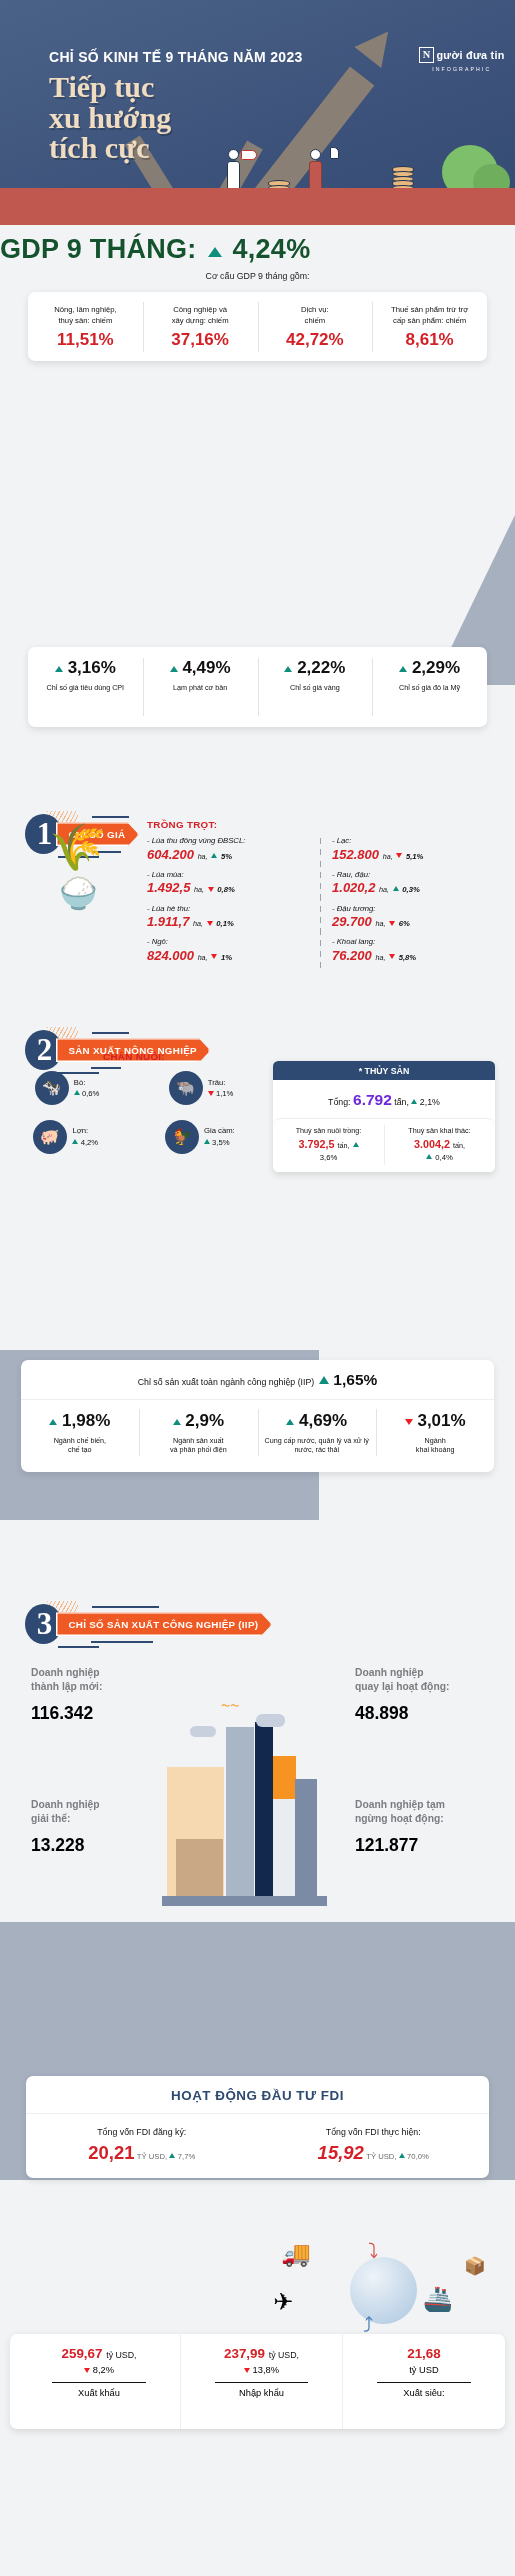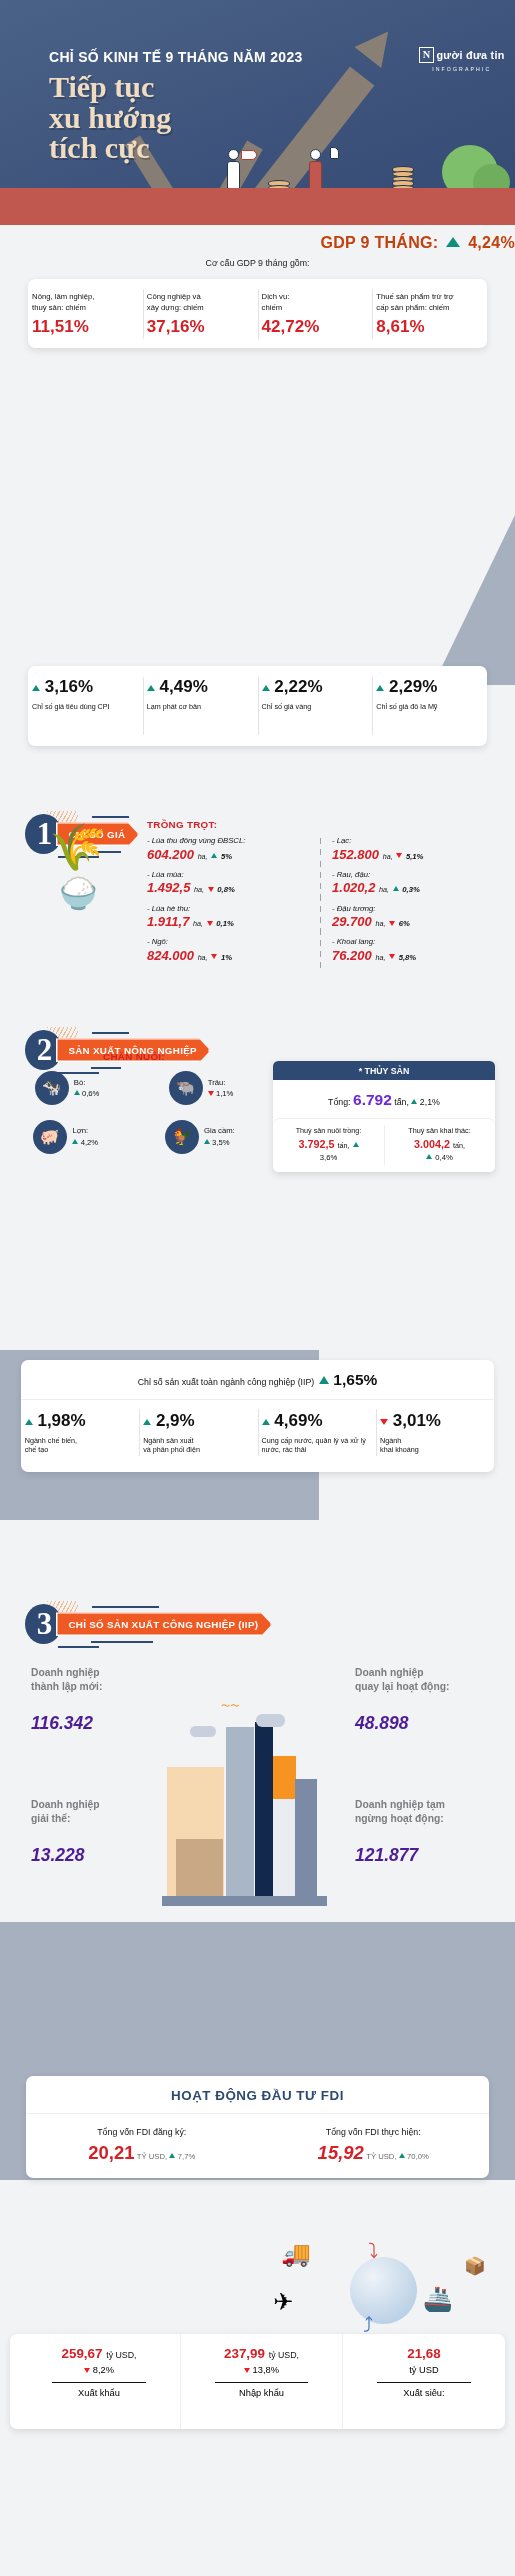--- a/index.html
+++ b/index.html
@@ -79,26 +79,26 @@
      display:flex; align-items:center; padding:0 13.4px 0 12.4px; color:#fff;
      font-size:9.8px; font-weight:bold; letter-spacing:0.3px; white-space:nowrap;
      font-family:"Liberation Sans Narrow","Liberation Sans",sans-serif;
      clip-path:polygon(0 0, calc(100% - 11.3px) 0, 100% 50%, calc(100% - 11.3px) 100%, 0 100%);
      box-shadow:0 0 0 1.5px #fff inset; }
   .dash { position:absolute; height:1.5px; background:#2e4a72; }
   .rays { position:absolute; left:47px; top:1px; width:31px; height:25px;
      background:repeating-linear-gradient(118deg,#f3b98a 0 1px,transparent 1px 3.6px); }
 
   
-  .gdp-title { text-align:right; font-size:16px; font-weight:bold; color:#c2410c;
+  .gdp-title { text-align:left; font-size:27px; font-weight:bold; color:#14532d;
      font-family:"Liberation Sans Narrow","Liberation Sans",sans-serif; letter-spacing:0.3px;}
   .gdp-sub { text-align:center; font-size:8.8px; color:#1c1c1c; margin-top:6.2px;
      font-family:"Liberation Sans Narrow","Liberation Sans",sans-serif; }
   .quad { display:flex; }
-  .quad > div { flex:1; padding:11.3px 4.1px; position:relative; }
+  .quad > div { flex:1; text-align:center; padding:11.3px 4.1px; position:relative; }
   .quad > div + div::before { content:""; position:absolute; left:0; top:14%; height:72%;
      width:0.5px; background:#e3e3e3; }
   .q-lab { font-size:7.7px; line-height:1.45; color:#111;
      font-family:"Liberation Sans Narrow","Liberation Sans",sans-serif; }
   .q-val { font-size:17px; font-weight:bold; color:#d42026; margin-top:4.1px;
      font-family:"Liberation Sans Narrow","Liberation Sans",sans-serif; }
 
   
   .price-val { font-size:17px; font-weight:bold; color:#111;
      font-family:"Liberation Sans Narrow","Liberation Sans",sans-serif; }
@@ -144,22 +144,22 @@
      font-family:"Liberation Sans Narrow","Liberation Sans",sans-serif; }
 
   
   .iip-top { text-align:center; padding:11.3px 0 9.3px; font-size:8.8px; color:#111;
      font-family:"Liberation Sans Narrow","Liberation Sans",sans-serif; }
   .iip-top b { font-size:15.5px; }
 
   
   .biz-lab { font-size:10.3px; font-weight:bold; color:#7a7d82; line-height:1.35;
      font-family:"Liberation Sans Narrow","Liberation Sans",sans-serif; }
-  .biz-val { font-size:17.5px; font-weight:bold; color:#4c1d95; margin-top:19px;
-     font-family:"Liberation Sans Narrow","Liberation Sans",sans-serif;font-style:italic; }
+  .biz-val { font-size:17.5px; font-weight:bold; color:#000000; margin-top:9px;
+     font-family:"Liberation Sans Narrow","Liberation Sans",sans-serif; }
 
   
   .fdi-title { text-align:center; font-size:13.4px; font-weight:bold; color:#2e4a72;
      letter-spacing:0.5px; padding:12.4px 0 9.3px;
      font-family:"Liberation Sans Narrow","Liberation Sans",sans-serif; }
 
   .grayblock { position:absolute; background:#a6b0bf; }
 </style>
 </head>
 <body>
@@ -250,21 +250,21 @@
   <div class="rays"></div>
   <div class="sec-circle"></div>
   <div class="sec-num">1</div>
   <div class="dash" style="left:92px;top:6.2px;width:37px;"></div>
   <div class="dash" style="left:73px;top:13.4px;width:30px;"></div>
   <div class="dash" style="left:91px;top:41px;width:30px;"></div>
   <div class="dash" style="left:58px;top:46px;width:41px;"></div>
   <div class="sec-ribbon">CHỈ SỐ GIÁ</div>
 </div>
 
-<div class="wrap" style="top:666px;">
+<div class="wrap" style="top:647px;">
   <div class="card quad" style="margin:0 28px; min-height:80px;">
     <div>
       <div class="price-val">
         <span class="tri-up"></span>
         <span>3,16%</span>
       </div>
       <div class="price-lab">Chỉ số giá tiêu dùng CPI</div>
     </div>
     <div>
       <div class="price-val">

